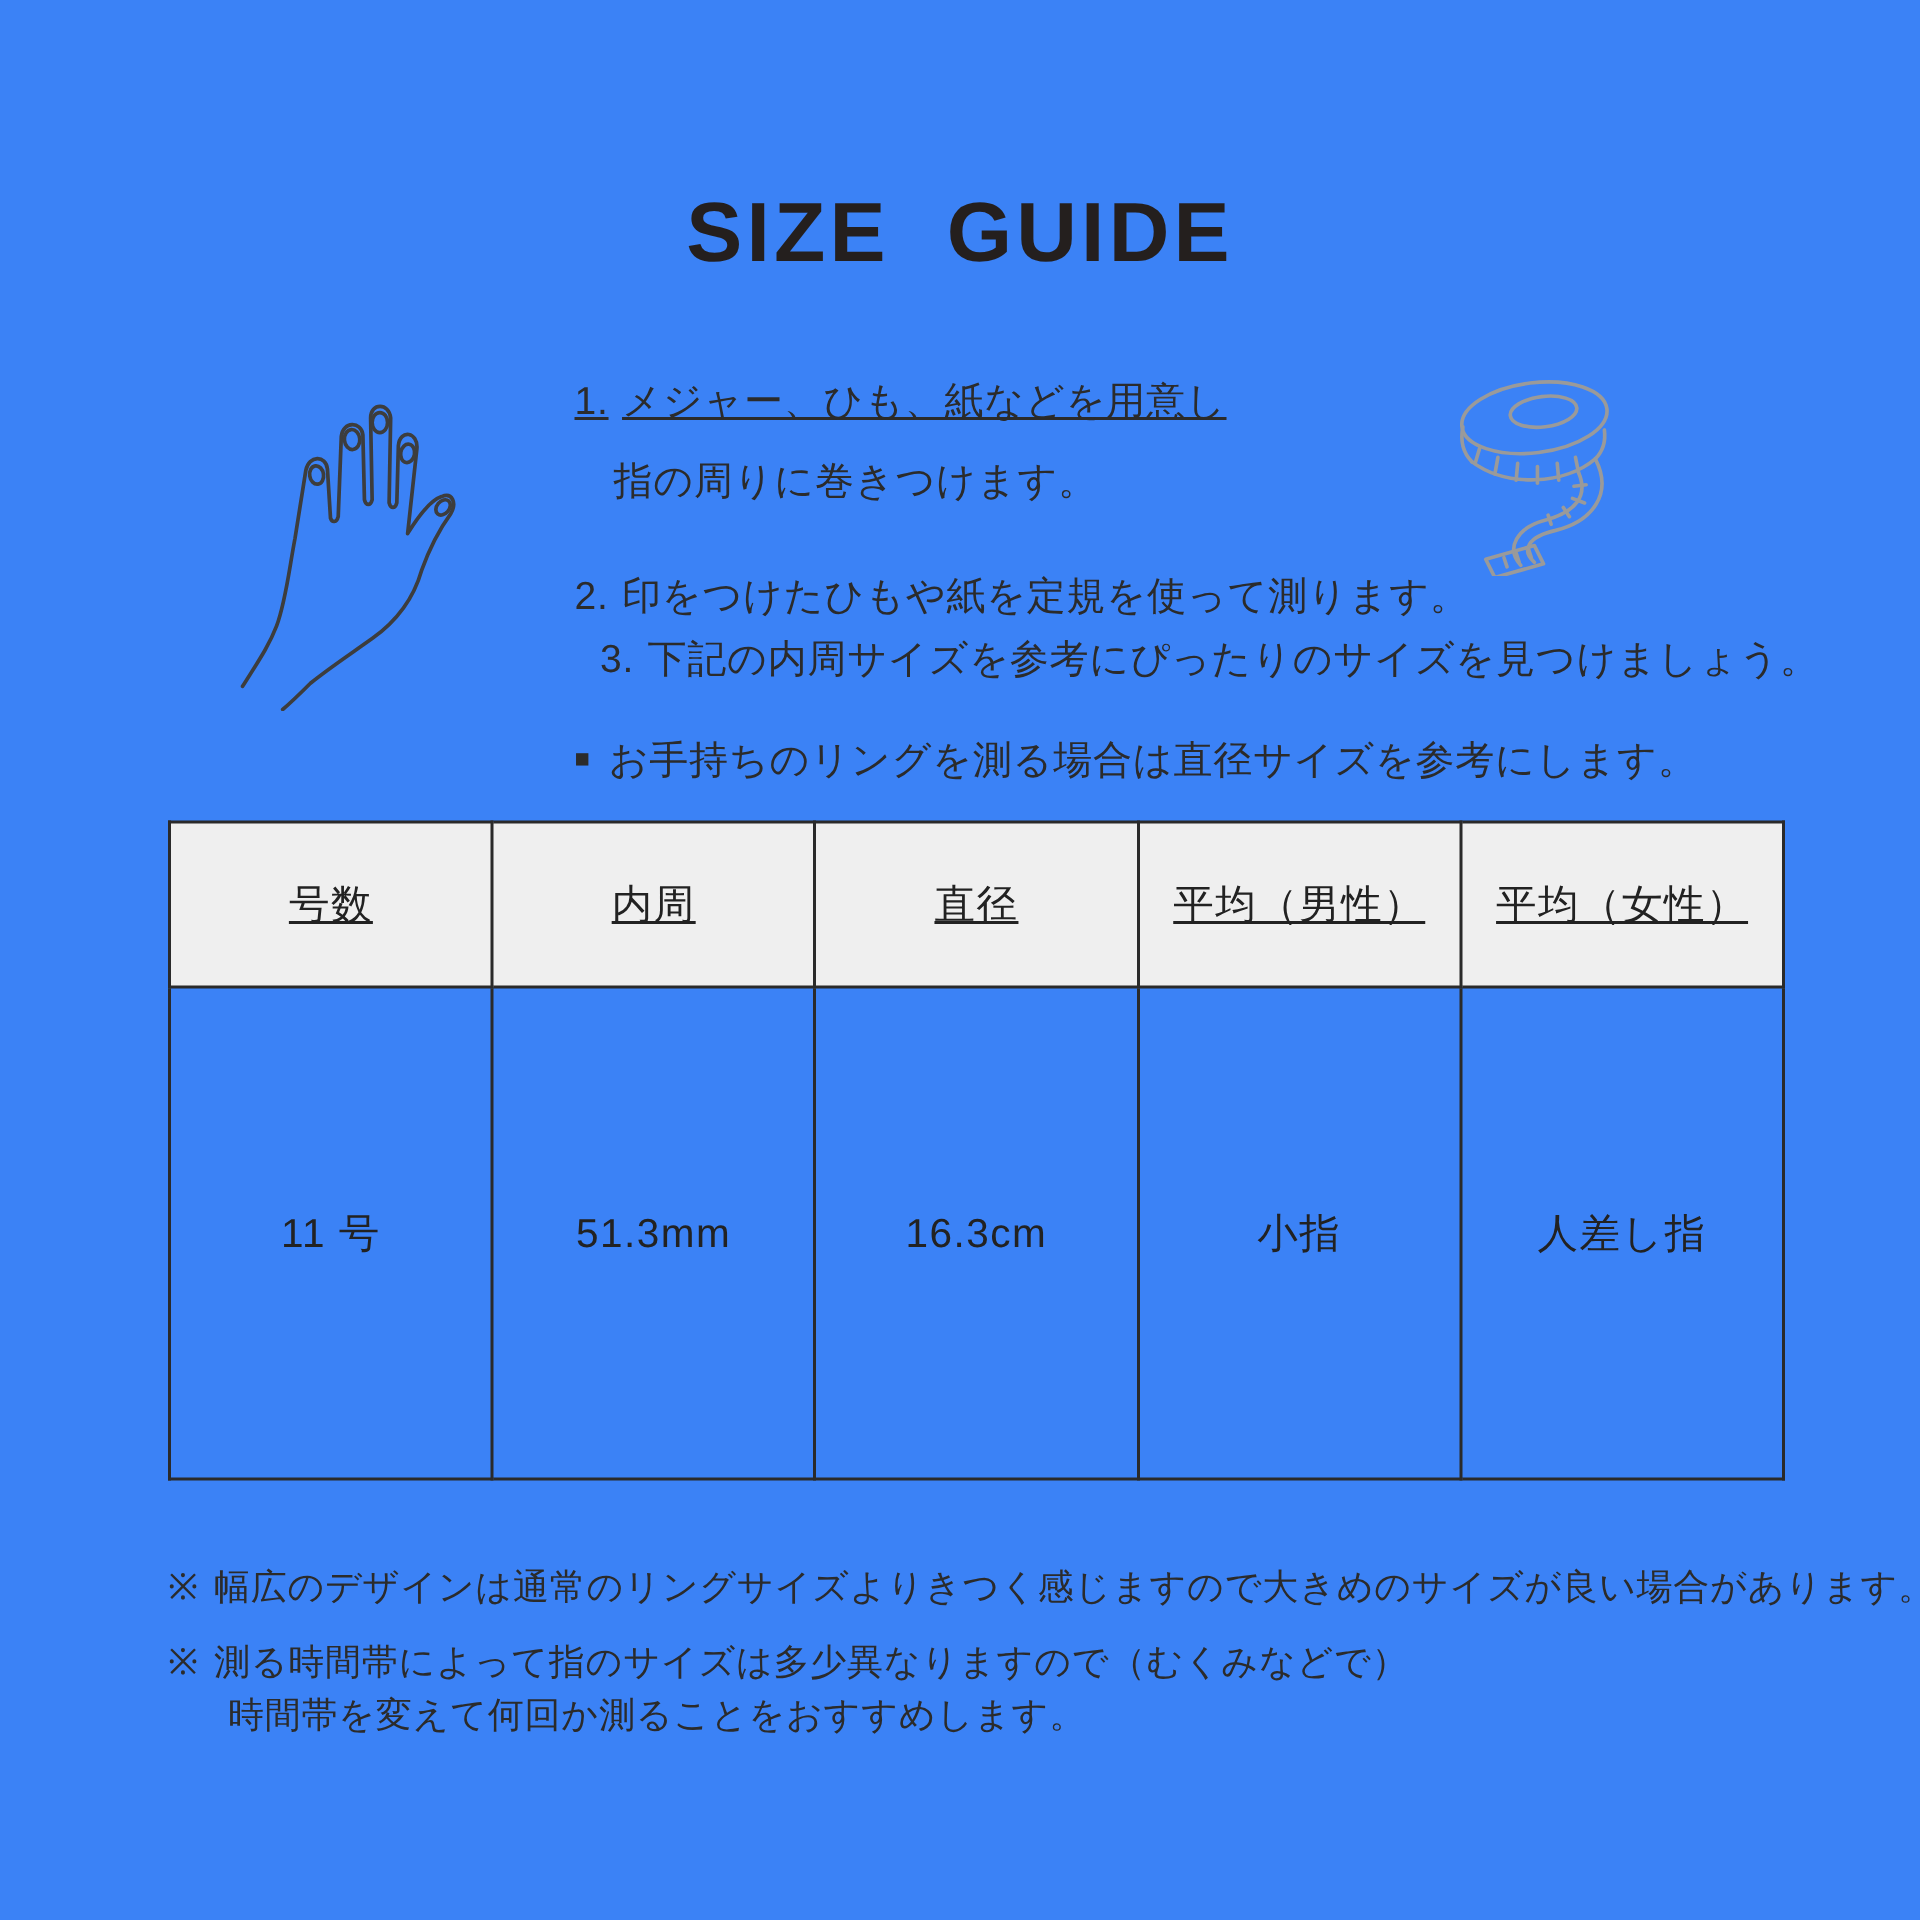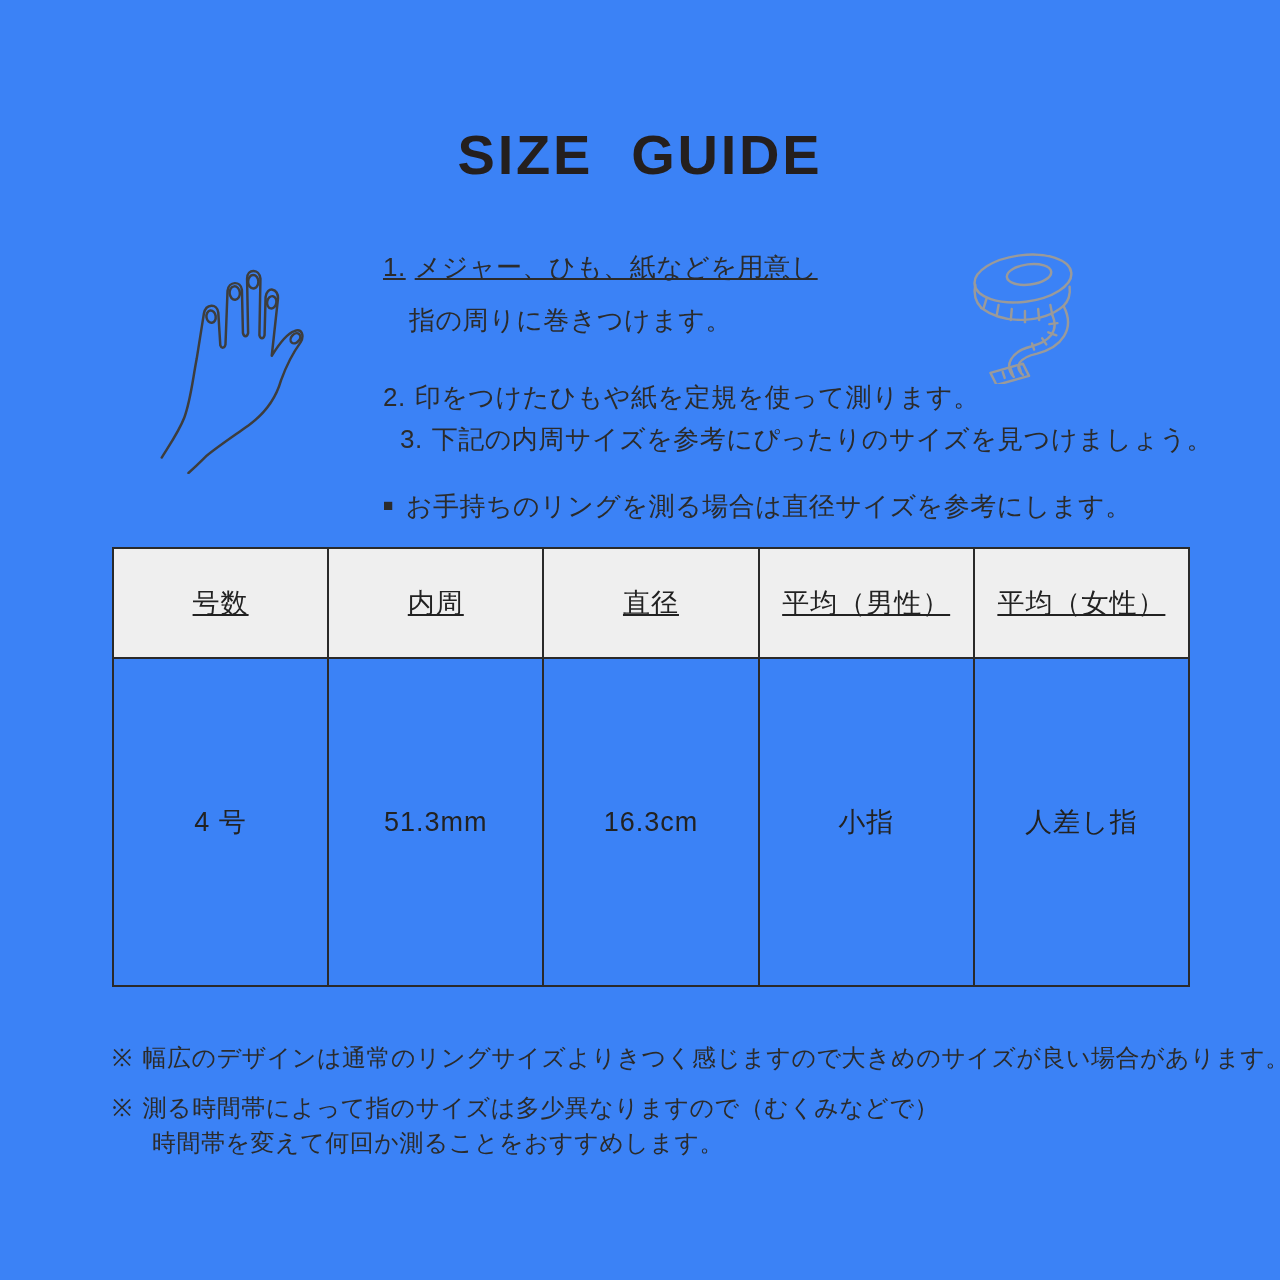--- a/index.html
+++ b/index.html
@@ -99,21 +99,21 @@
       <tr>
         <th>号数</th>
         <th>内周</th>
         <th>直径</th>
         <th>平均（男性）</th>
         <th>平均（女性）</th>
       </tr>
     </thead>
     <tbody>
       <tr>
-        <td>4 号</td>
+        <td>11 号</td>
         <td>51.3mm</td>
         <td>16.3cm</td>
         <td>小指</td>
         <td>人差し指</td>
       </tr>
     </tbody>
   </table>
 
   <div class="footnote fn-1"><span class="fn-marker">※</span><span>幅広のデザインは通常のリングサイズよりきつく感じますので大きめのサイズが良い場合があります。</span></div>
   <div class="footnote fn-2b"><span>時間帯を変えて何回か測ることをおすすめします。</span></div>

